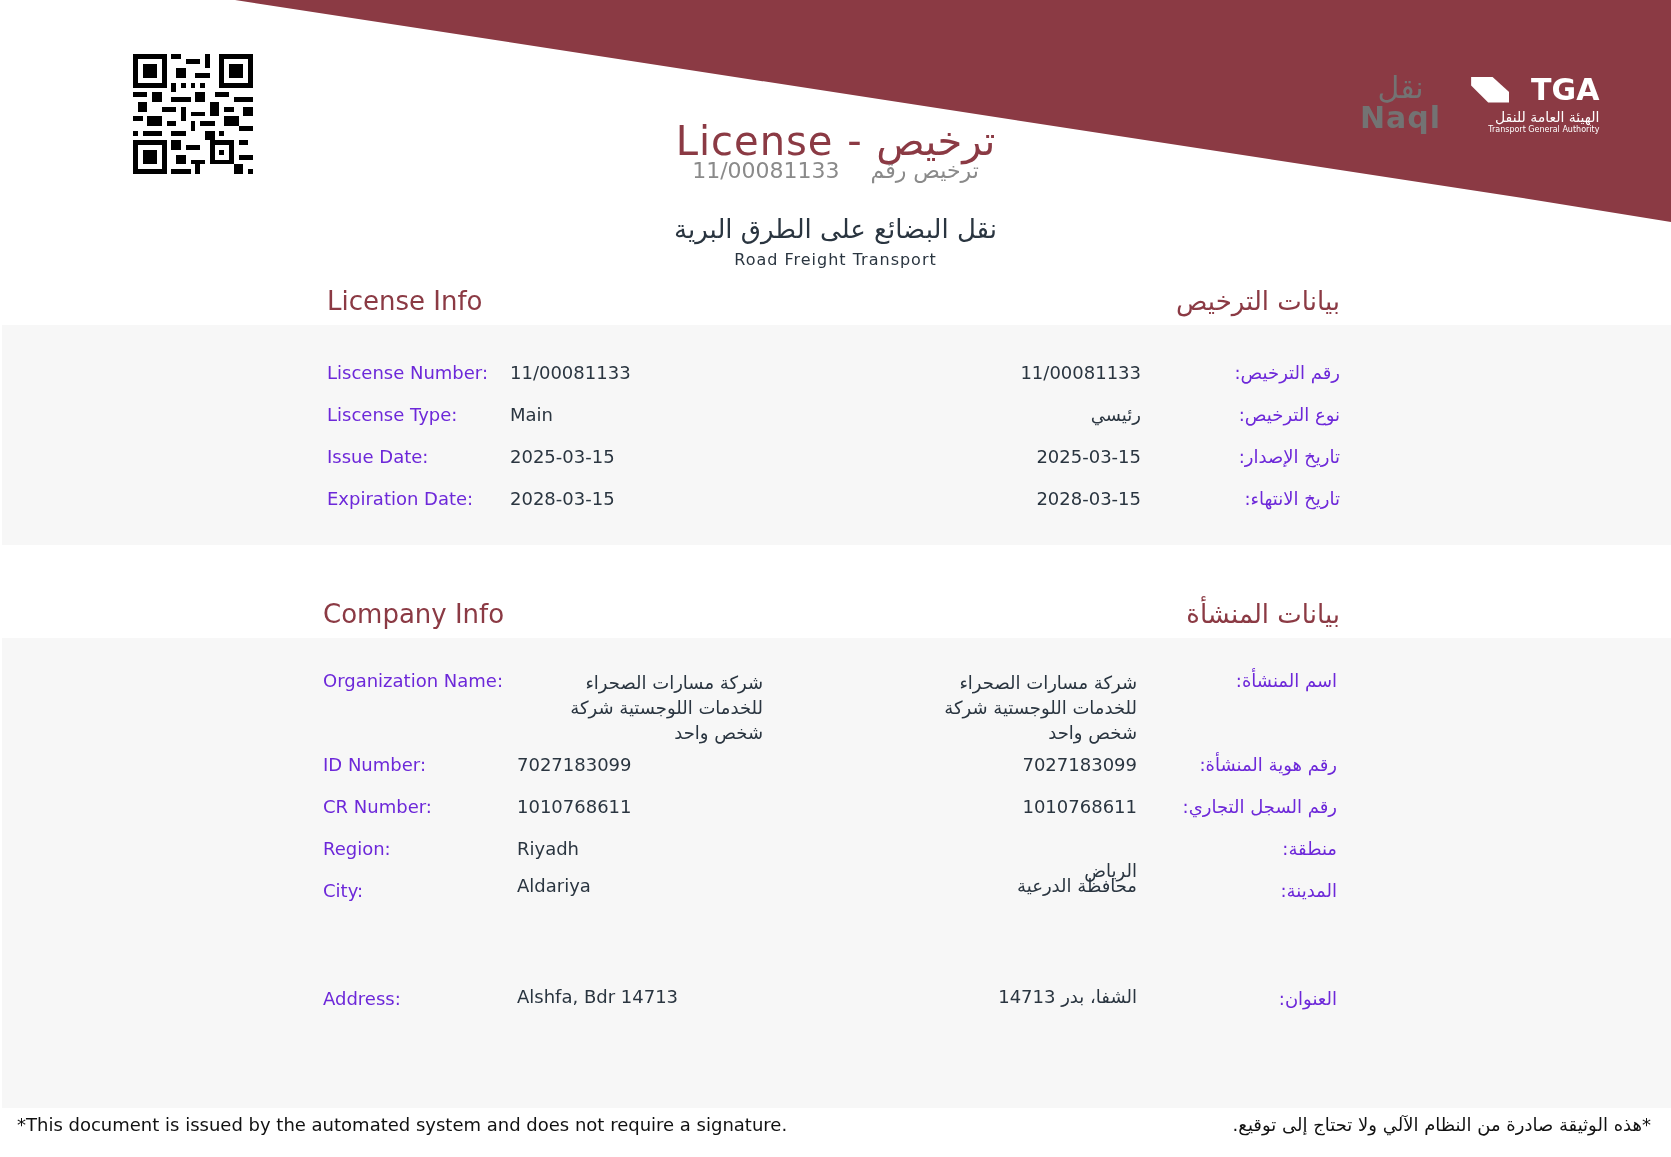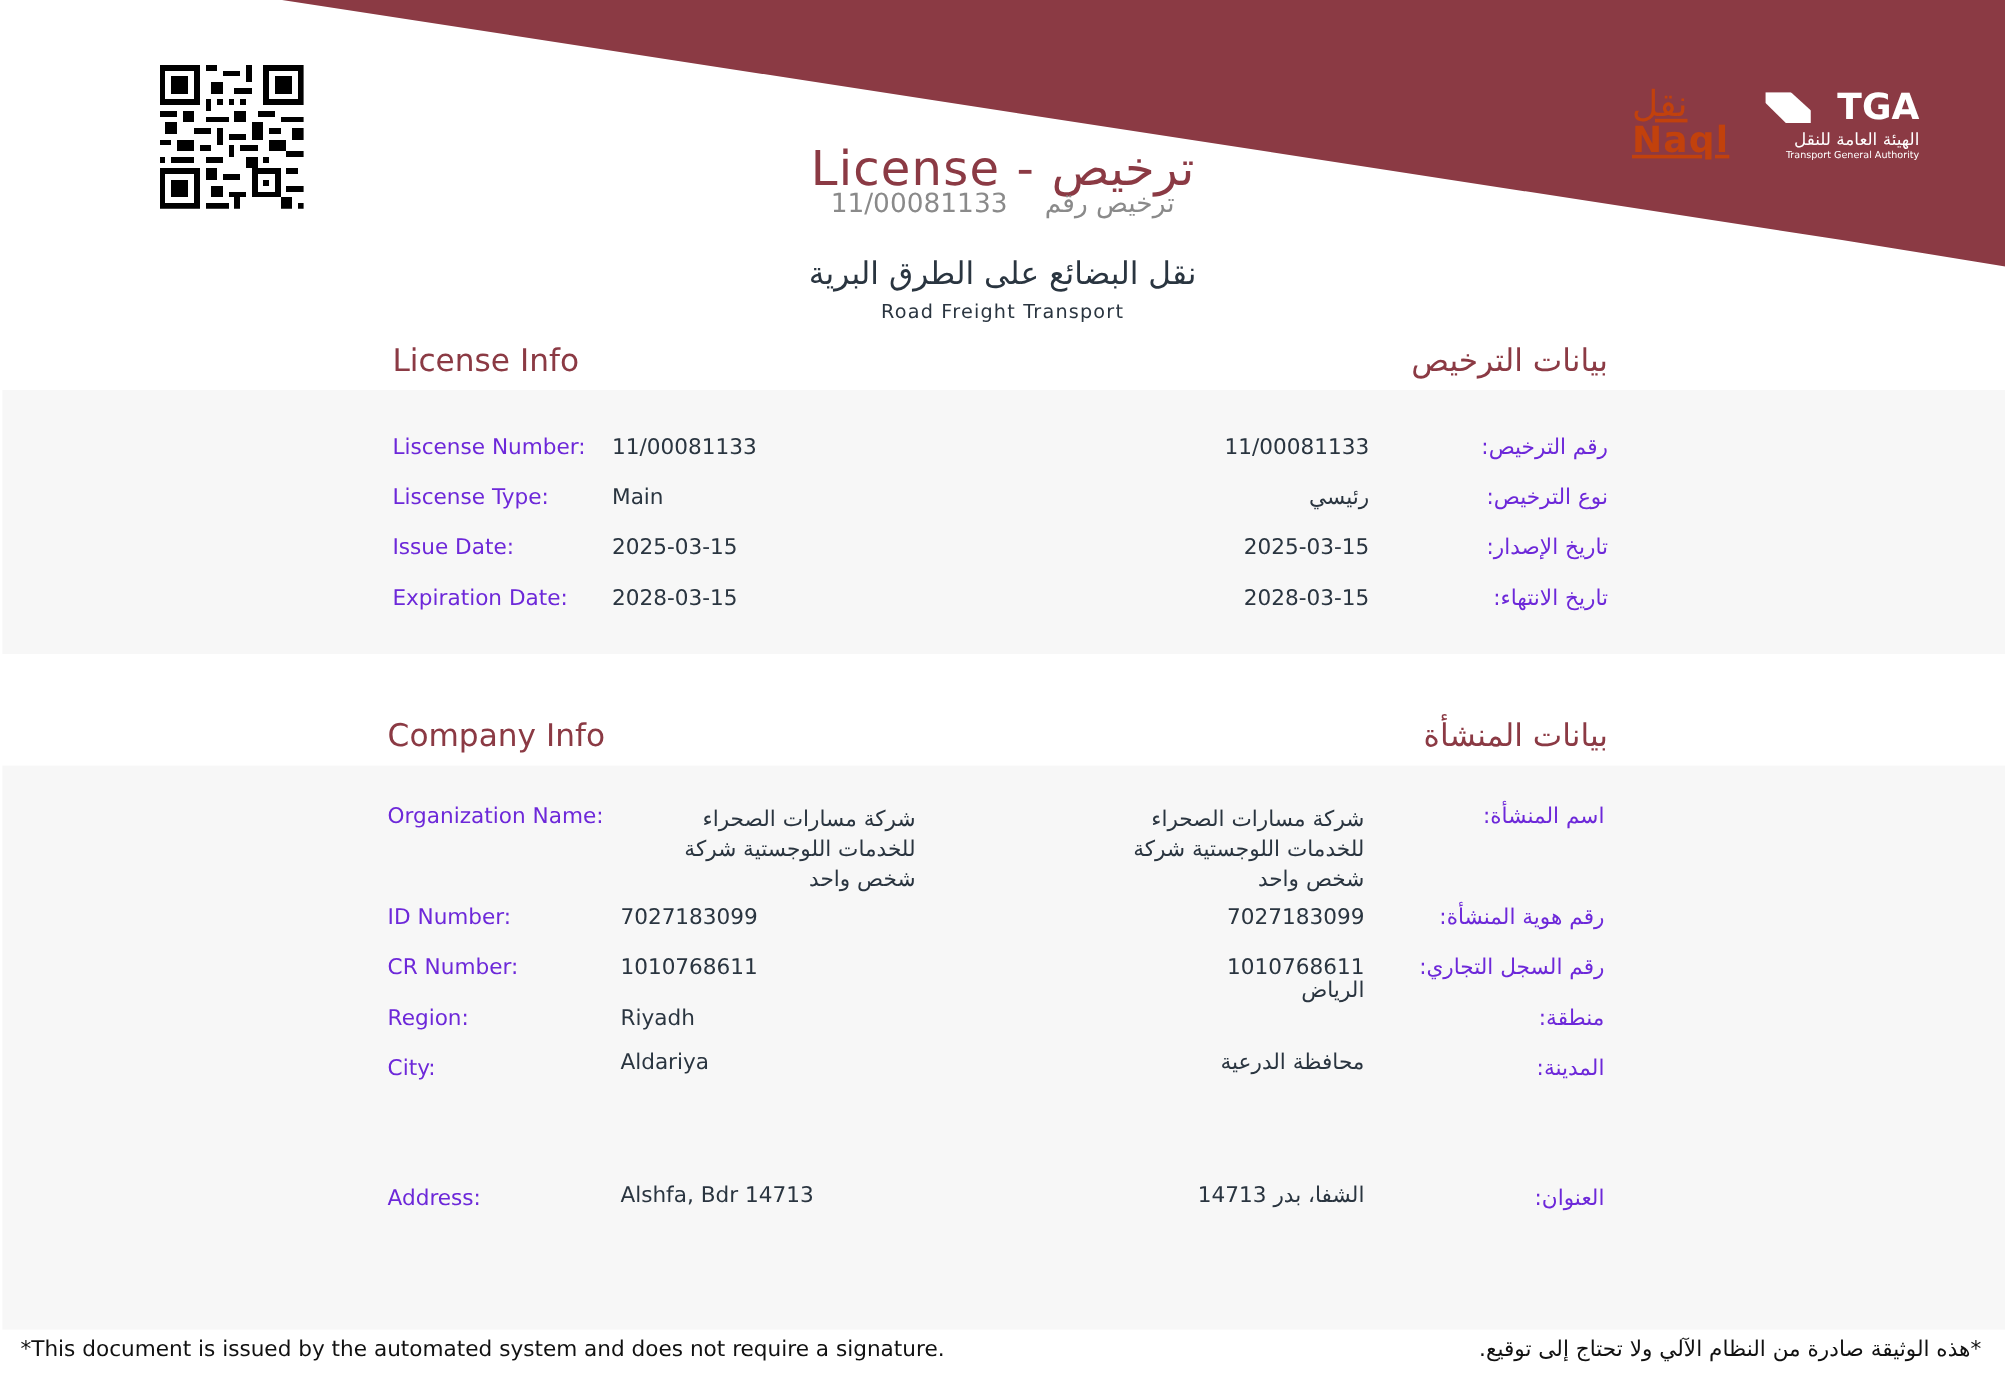--- a/index.html
+++ b/index.html
@@ -3,21 +3,21 @@
 <meta charset="utf-8">
 <style>
   html, body { margin:0; padding:0; }
   body {
     width:1671px; height:1157px; position:relative; overflow:hidden;
     background:#ffffff; font-family:"DejaVu Sans", sans-serif; color:#2a3540;
   }
   .banner { position:absolute; left:0; top:0; width:1671px; height:230px; }
   .qr { position:absolute; left:133px; top:54px; width:120px; height:120px; }
   .logos { position:absolute; left:1360px; top:68px; height:70px; display:flex; align-items:center; gap:30px; }
-  .naql { color:#c2410c; line-height:1;text-decoration:underline; }
+  .naql { color:#737373; text-align:center; line-height:1; }
   .naql .ar { font-size:30px; display:block; }
   .naql .en { font-size:30px; font-weight:bold; display:block; letter-spacing:1px; }
   .tga { color:#fff; display:flex; flex-direction:column; align-items:flex-end; }
   .tga .top { display:flex; align-items:center; gap:22px; }
   .tga .mark { width:38px; height:26px; background:#fff; clip-path:polygon(0 0,55% 0,100% 60%,100% 100%,45% 100%,0 35%); }
   .tga .abbr { font-size:30px; font-weight:bold; }
   .tga .ar { font-size:14px; margin-top:2px; }
   .tga .en { font-size:8px; }
 
   .title { position:absolute; left:0; width:1671px; text-align:center; }
@@ -168,21 +168,21 @@
 <div class="row val rtl" style="right:534px; top:754px;">7027183099</div>
 <div class="row lbl rtl" style="right:334px; top:754px;">رقم هوية المنشأة:</div>
 
 <div class="row lbl" style="left:323px; top:796px;">CR Number:</div>
 <div class="row val" style="left:517px; top:796px;">1010768611</div>
 <div class="row val rtl" style="right:534px; top:796px;">1010768611</div>
 <div class="row lbl rtl" style="right:334px; top:796px;">رقم السجل التجاري:</div>
 
 <div class="row lbl" style="left:323px; top:838px;">Region:</div>
 <div class="row val" style="left:517px; top:838px;">Riyadh</div>
-<div class="row val rtl" style="right:534px; top:815px;">الرياض</div>
+<div class="row val rtl" style="right:534px; top:860px;">الرياض</div>
 <div class="row lbl rtl" style="right:334px; top:838px;">منطقة:</div>
 
 <div class="row lbl" style="left:323px; top:880px;">City:</div>
 <div class="row val" style="left:517px; top:875px;">Aldariya</div>
 <div class="row val rtl" style="right:534px; top:875px;margin-left:16px;">محافظة الدرعية</div>
 <div class="row lbl rtl" style="right:334px; top:880px;">المدينة:</div>
 
 <div class="row lbl" style="left:323px; top:988px;">Address:</div>
 <div class="row val" style="left:517px; top:986px;">Alshfa, Bdr 14713</div>
 <div class="row val rtl" style="right:534px; top:986px;">الشفا، بدر 14713</div>

